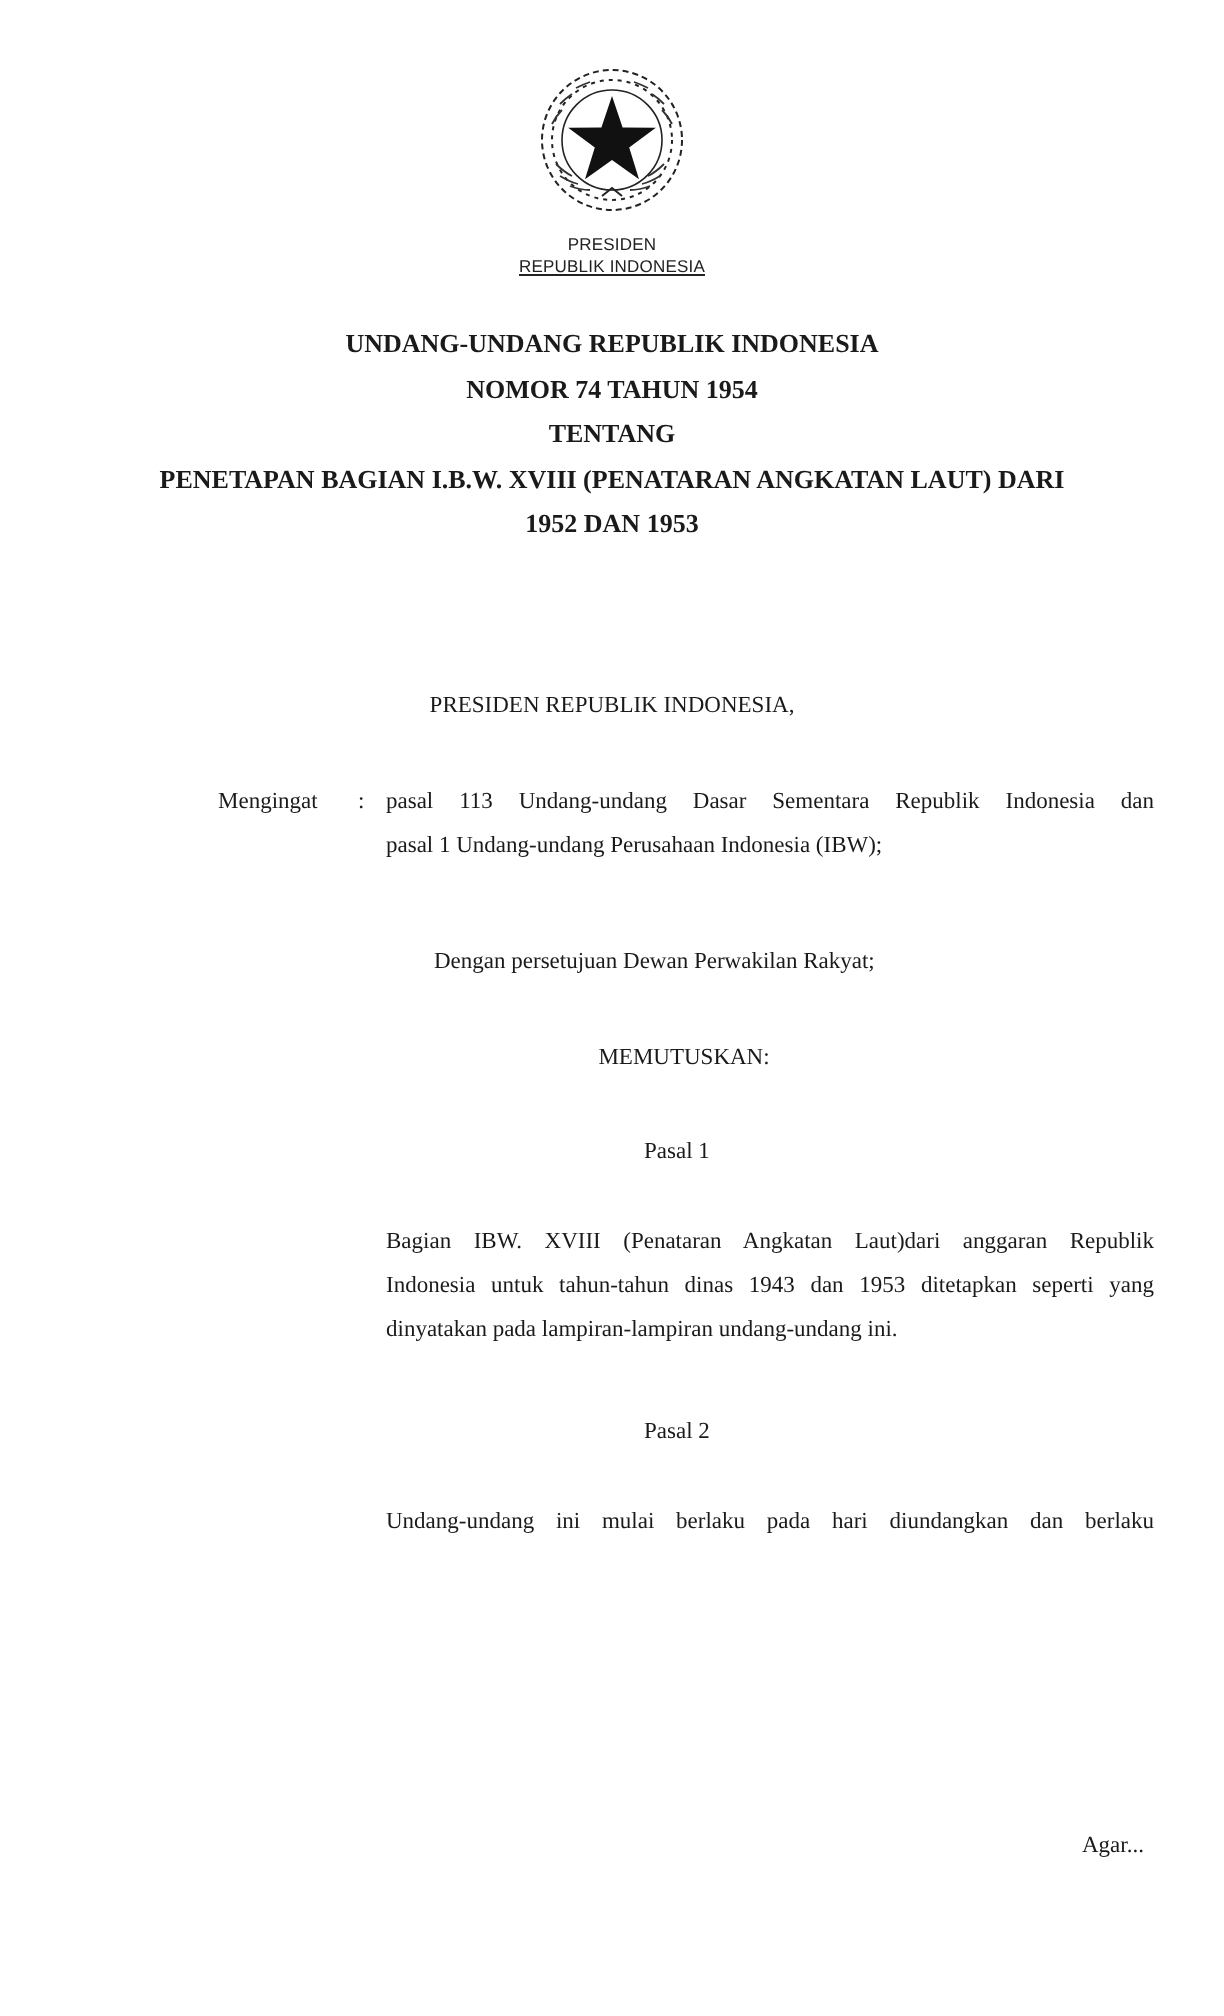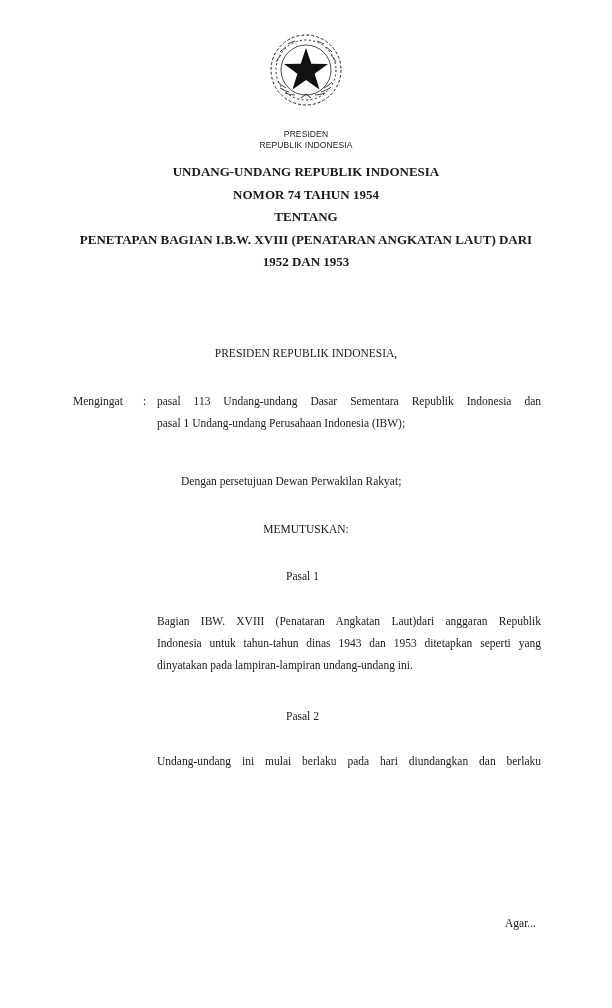--- a/index.html
+++ b/index.html
@@ -1,24 +1,24 @@
 <!DOCTYPE html>
 <html><head>
 <meta charset="utf-8">
 <style>
   html, body { margin: 0; padding: 0; background: #ffffff; }
   body { width: 612px; height: 1008px; position: relative; overflow: hidden;
          font-family: "Liberation Serif", serif; color: #1a1a1a; }
   .abs { position: absolute; }
   .center { left: 0; width: 612px; text-align: center; }
   .emblem { left: 268px; top: 32px; width: 76px; height: 76px; }
-  .emblem-cap { font-family: "Liberation Sans", sans-serif; font-size: 8.5px; line-height: 11px; letter-spacing: 0.1px; color: #222; margin-top: 12px; }
+  .emblem-cap { font-family: "Liberation Sans", sans-serif; font-size: 8.5px; line-height: 11px; letter-spacing: 0.1px; color: #222; }
   .title { font-weight: bold; font-size: 13px; line-height: 22.5px; }
   .bold { font-weight: normal; font-size: 11.5px; }
-  .txt { font-size: 11.5px; line-height: 22px; }
+  .txt { font-size: 11.5px; line-height: 22px; margin-left: 36px; }
   .jline { text-align: justify; text-align-last: justify; }
 </style>
 </head>
 <body>
 
 <div class="abs emblem">
   <svg width="76" height="76" viewBox="0 0 76 76">
     <g fill="none" stroke="#222" stroke-width="1">
       <circle cx="38" cy="38" r="35" stroke-dasharray="3 2"></circle>
       <circle cx="38" cy="38" r="30" stroke-dasharray="2 2.5"></circle>
@@ -26,21 +26,21 @@
     </g>
     <g stroke="#333" stroke-width="0.9">
       <path d="M10 50 q4 4 8 6 M12 56 q5 3 9 4 M17 61 q5 2 10 2 M64 50 q-4 4 -8 6 M62 56 q-5 3 -9 4 M57 61 q-5 2 -10 2" fill="none"></path>
       <path d="M8 30 q2 -4 5 -7 M12 20 q3 -3 6 -5 M20 12 q4 -2 7 -3 M68 30 q-2 -4 -5 -7 M64 20 q-3 -3 -6 -5 M56 12 q-4 -2 -7 -3" fill="none"></path>
     </g>
     <polygon fill="#111" points="38,16 43.3,31.7 59.9,31.9 46.6,41.8 51.5,57.6 38,48 24.5,57.6 29.4,41.8 16.1,31.9 32.7,31.7"></polygon>
     <path d="M33 66 l5 -4 l5 4" fill="none" stroke="#222" stroke-width="1"></path>
   </svg>
 </div>
 <div class="abs center emblem-cap" style="top:117px;">PRESIDEN</div>
-<div class="abs center emblem-cap" style="top:128px;">REPUBLIK INDONESIA</div>
+<div class="abs center emblem-cap" style="top:128px;text-decoration:underline;">REPUBLIK INDONESIA</div>
 
 <div class="abs center title" style="top:161px;">
   <div>UNDANG-UNDANG REPUBLIK INDONESIA</div>
   <div>NOMOR 74 TAHUN 1954</div>
   <div>TENTANG</div>
   <div>PENETAPAN BAGIAN I.B.W. XVIII (PENATARAN ANGKATAN LAUT) DARI</div>
   <div>1952 DAN 1953</div>
 </div>
 
 <div class="abs center bold" style="top:347px;">PRESIDEN REPUBLIK INDONESIA,</div>

